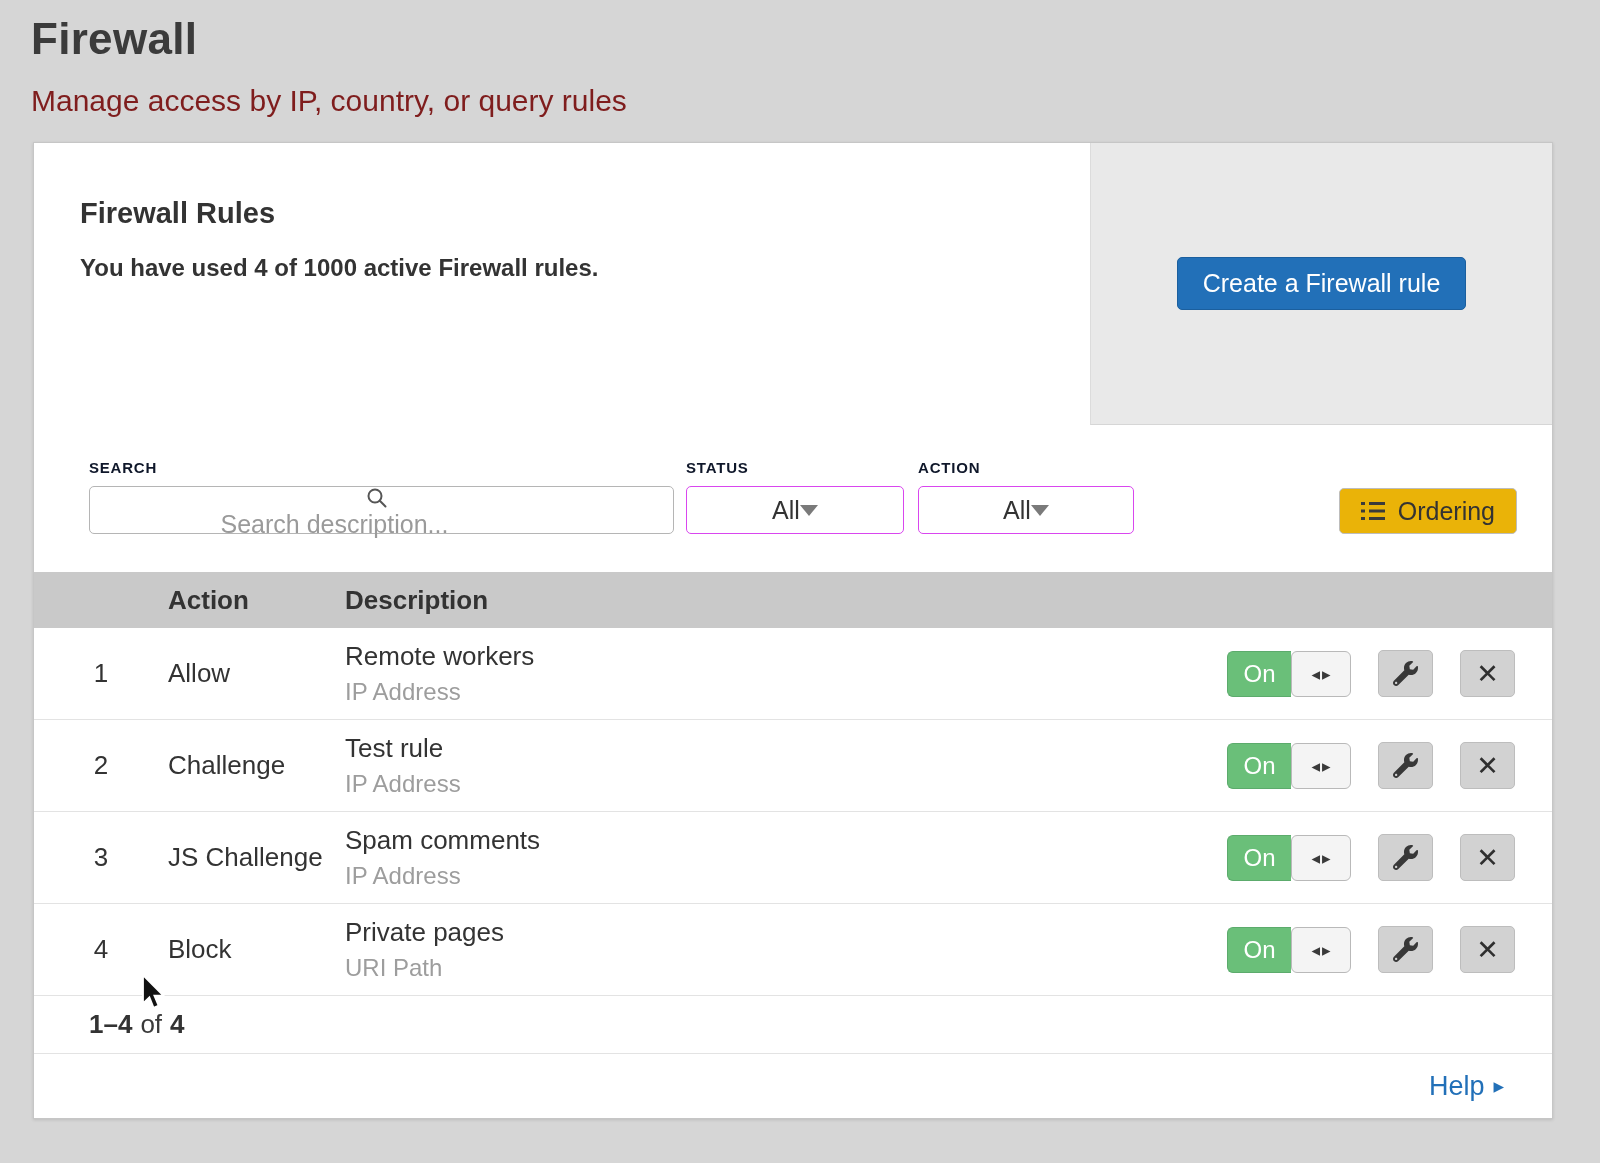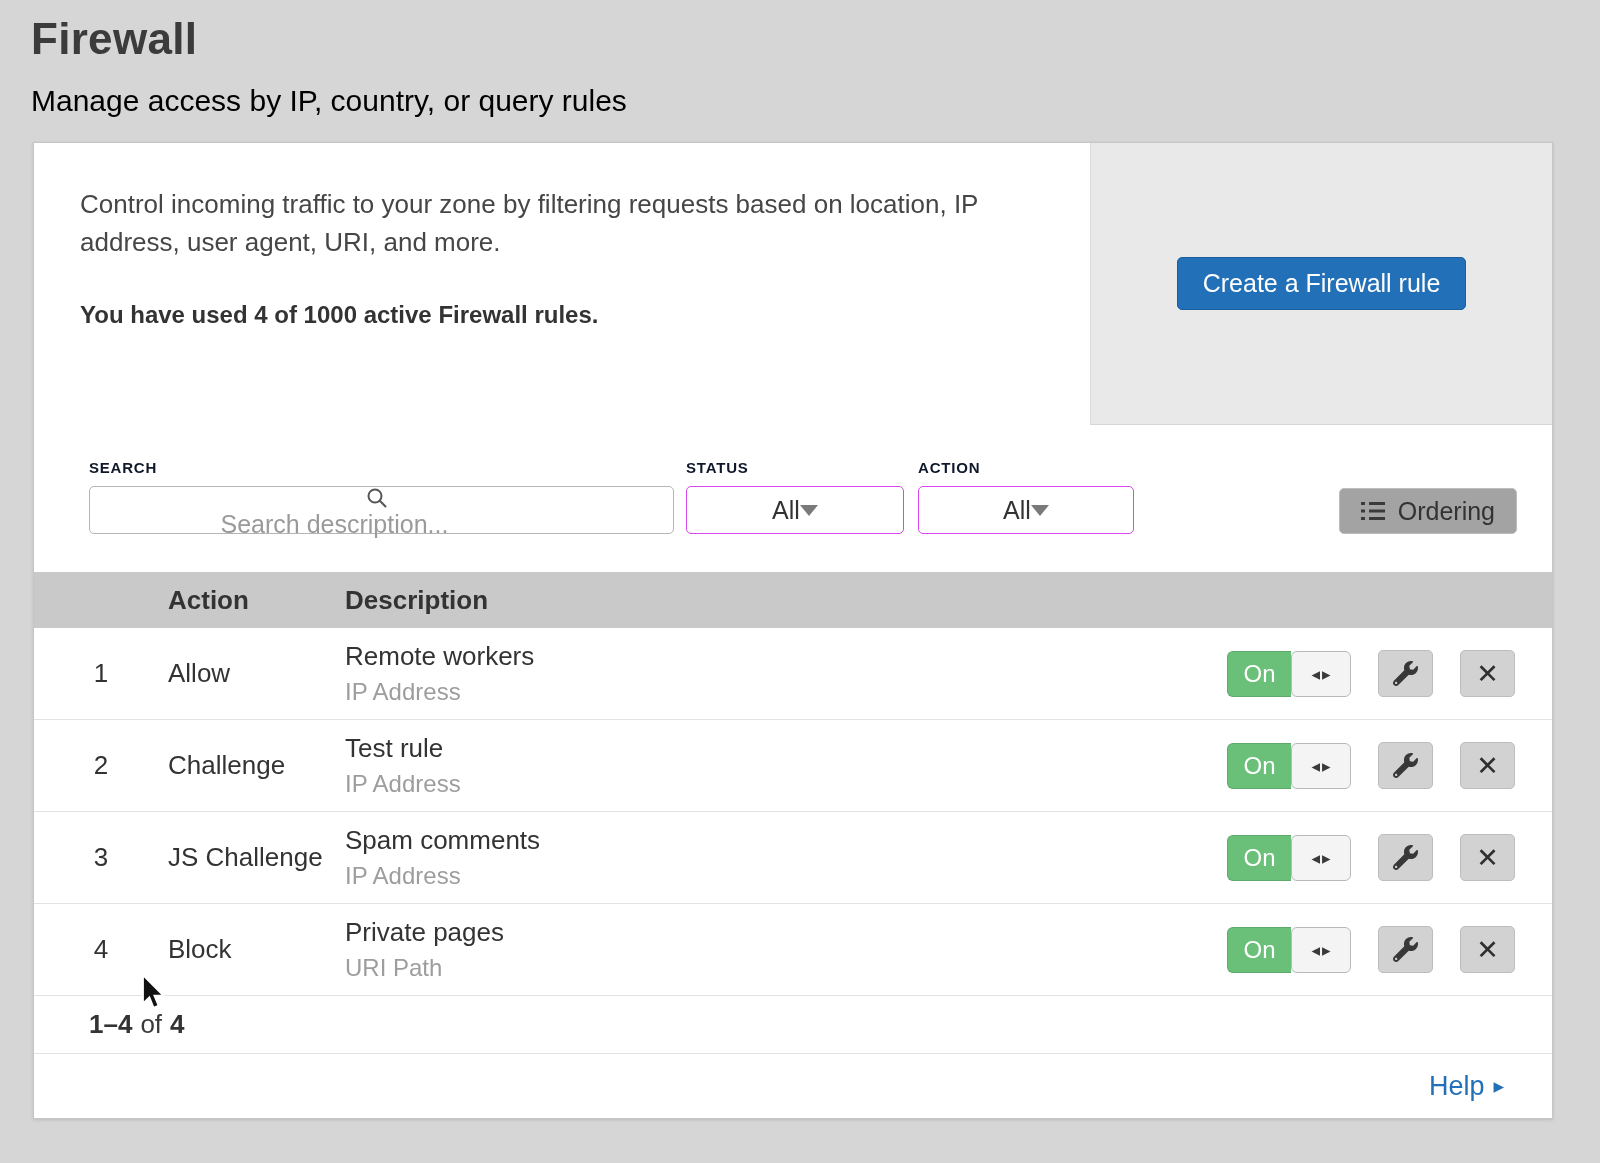--- a/index.html
+++ b/index.html
@@ -15,21 +15,21 @@
     font-family:"Liberation Sans","DejaVu Sans",sans-serif;
     position:relative;overflow:hidden;
     -webkit-font-smoothing:antialiased;
   }
   
   .page-header{padding:10px 0 0 31px;}
   .page-header h1{
     font-size:44px;font-weight:600;color:#3b3b3b;
     margin:4px 0 20px;letter-spacing:.3px;
   }
-  .page-subtitle{font-size:30px;color:#000000;font-weight:400;}
+  .page-subtitle{font-size:30px;color:#7f1d1d;font-weight:400;}
   
   .card{
     margin:24px 0 0 33px;width:1520px;background:#fff;
     border:1px solid #c6c6c6;box-shadow:0 1px 3px rgba(0,0,0,.12);
   }
   .card-top{display:flex;min-height:282px;}
   .card-top-left{width:1056px;padding:42px 60px 0 46px;}
   .card-top-left h2{font-size:29px;font-weight:700;color:#333;margin:12px 0 24px;}
   .card-desc{font-size:26px;color:#464646;line-height:38px;margin:0 0 40px;max-width:950px;}
   .card-usage{font-size:24px;font-weight:700;color:#333;margin:0;}
@@ -65,21 +65,21 @@
   .select{
     height:48px;border:1px solid #d946ef;border-radius:5px;background:#fff;
     display:flex;align-items:center;justify-content:center;
     padding:0 16px;font-size:25px;color:#333;cursor:pointer;
   }
   .caret{
     width:0;height:0;border-left:9px solid transparent;
     border-right:9px solid transparent;border-top:11px solid #7a7a7a;
   }
   .btn-ordering{
-    margin-left:auto;height:46px;background:#a3a3a3;border:1px solid #bdbdbd;
+    margin-left:auto;height:46px;background:#eab308;border:1px solid #bdbdbd;
     border-radius:5px;display:flex;align-items:center;gap:13px;
     padding:0 21px;font-size:25px;color:#333;font-family:inherit;cursor:pointer;
   }
   
   .thead{
     height:56px;background:var(--header-gray);
     display:flex;align-items:center;font-size:26px;font-weight:700;color:#333;
   }
   .col-num{width:134px;text-align:center;flex-shrink:0;}
   .col-action{width:177px;flex-shrink:0;}
@@ -134,21 +134,21 @@
 
   <header class="page-header">
     <h1>Firewall</h1>
     <div class="page-subtitle">Manage access by IP, country, or query rules</div>
   </header>
 
   <div class="card">
 
     <div class="card-top">
       <div class="card-top-left">
-        <p class="card-desc">Control incoming traffic to your zone by filtering requests based on location, IP address, user agent, URI, and more.</p>
+        <h2>Firewall Rules</h2>
         <p class="card-usage">You have used 4 of 1000 active Firewall rules.</p>
       </div>
       <div class="card-top-right">
         <button class="btn-primary">Create a Firewall rule</button>
       </div>
     </div>
 
     <div class="filters">
       <div class="filter-group search-group">
         <label>SEARCH</label>

